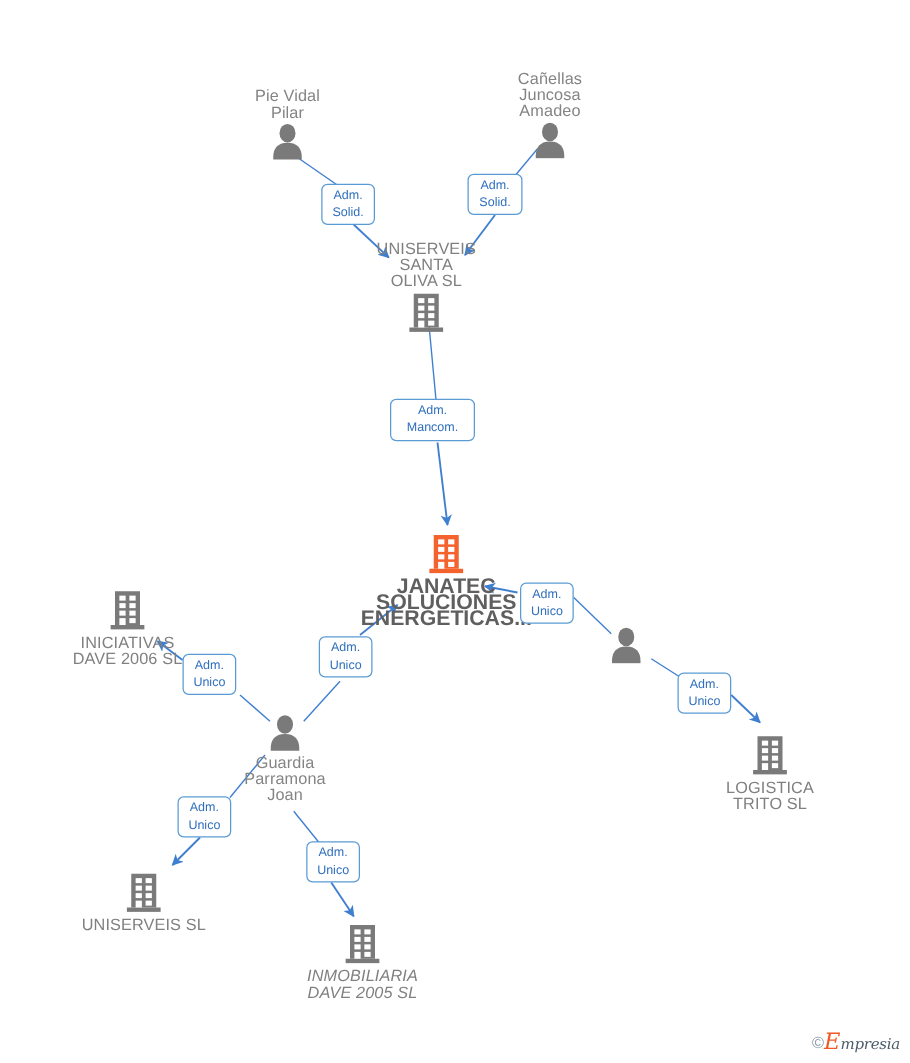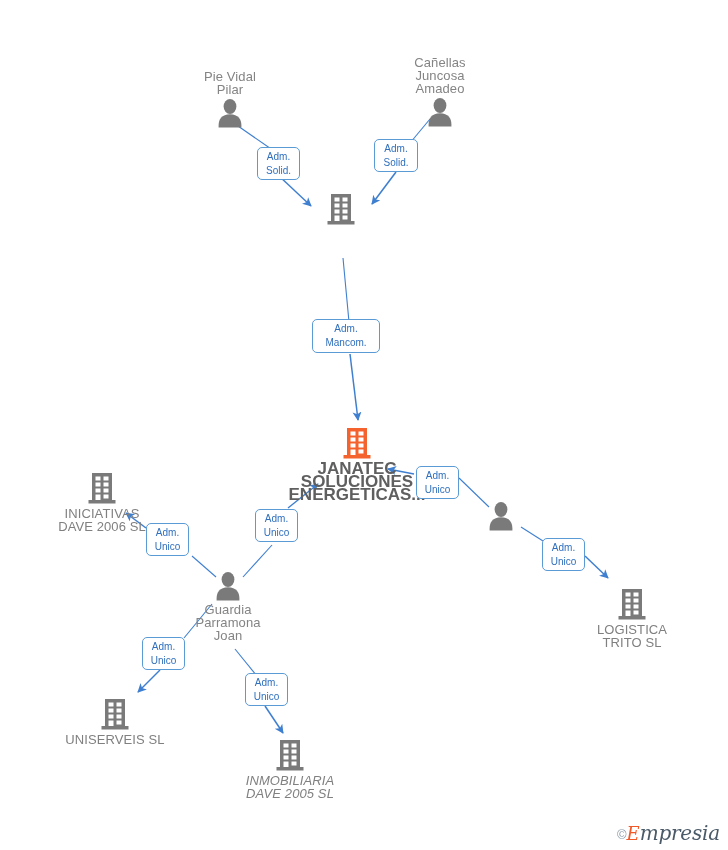--- a/index.html
+++ b/index.html
@@ -91,21 +91,21 @@
   #watermark .brand-e {
     color: #f05a28;
     font-family: "DejaVu Serif", serif;
     font-style: italic;
     font-size: 18px;
   }
   #watermark .brand-rest {
     color: #4a5a68;
     font-family: "DejaVu Serif", serif;
     font-style: italic;
-    font-size: 20px;
+    font-size: 12px;
     letter-spacing: -0.2px;
   }
 </style>
 </head>
 <body>
 
 <div id="canvas">
 
   <svg id="edges" viewBox="0 0 728 850" width="728" height="850" xmlns="http://www.w3.org/2000/svg">
     <defs>
@@ -147,20 +147,23 @@
       <div class="node person cap-top" style="left: 440px; top: 56px;">
         <span class="caption">Cañellas
 Juncosa
 Amadeo</span>
         <span class="glyph"><svg width="28" height="30" viewBox="0 0 28 30" xmlns="http://www.w3.org/2000/svg" aria-hidden="true">
             <ellipse cx="14" cy="8.5" rx="6.4" ry="7.4" fill="#7a7a7a"></ellipse>
             <path d="M14 16.2 C5.8 16.2 2.6 21.2 2.6 27.4 L2.6 29.6 L25.4 29.6 L25.4 27.4 C25.4 21.2 22.2 16.2 14 16.2 Z" fill="#7a7a7a"></path>
           </svg></span>
       </div>
       <div class="node company cap-top" style="left: 341px; top: 192px;">
+        <span class="caption">UNISERVEIS
+SANTA
+OLIVA SL</span>
         <span class="glyph"><svg width="30" height="34" viewBox="0 0 30 34" xmlns="http://www.w3.org/2000/svg" aria-hidden="true">
             <rect x="5" y="2" width="20" height="27" fill="#7a7a7a"></rect>
             <rect x="1.5" y="29" width="27" height="3.5" fill="#7a7a7a"></rect>
             <rect x="8.5" y="5.5" width="5" height="4" fill="#ffffff"></rect>
             <rect x="16.5" y="5.5" width="5" height="4" fill="#ffffff"></rect>
             <rect x="8.5" y="11.5" width="5" height="4" fill="#ffffff"></rect>
             <rect x="16.5" y="11.5" width="5" height="4" fill="#ffffff"></rect>
             <rect x="8.5" y="17.5" width="5" height="4" fill="#ffffff"></rect>
             <rect x="16.5" y="17.5" width="5" height="4" fill="#ffffff"></rect>
             <rect x="8.5" y="23.5" width="5" height="5.5" fill="#ffffff"></rect>
@@ -239,21 +242,21 @@
           </svg></span>
         <span class="caption">INMOBILIARIA
 DAVE 2005 SL</span>
       </div>
       <div class="node person" style="left: 501px; top: 501px;">
         <span class="glyph"><svg width="28" height="30" viewBox="0 0 28 30" xmlns="http://www.w3.org/2000/svg" aria-hidden="true">
             <ellipse cx="14" cy="8.5" rx="6.4" ry="7.4" fill="#7a7a7a"></ellipse>
             <path d="M14 16.2 C5.8 16.2 2.6 21.2 2.6 27.4 L2.6 29.6 L25.4 29.6 L25.4 27.4 C25.4 21.2 22.2 16.2 14 16.2 Z" fill="#7a7a7a"></path>
           </svg></span>
       </div>
-      <div class="node company" style="left: 632px; top: 587px;">
+      <div class="node company" style="left: 616px; top: 587px;">
         <span class="glyph"><svg width="30" height="34" viewBox="0 0 30 34" xmlns="http://www.w3.org/2000/svg" aria-hidden="true">
             <rect x="5" y="2" width="20" height="27" fill="#7a7a7a"></rect>
             <rect x="1.5" y="29" width="27" height="3.5" fill="#7a7a7a"></rect>
             <rect x="8.5" y="5.5" width="5" height="4" fill="#ffffff"></rect>
             <rect x="16.5" y="5.5" width="5" height="4" fill="#ffffff"></rect>
             <rect x="8.5" y="11.5" width="5" height="4" fill="#ffffff"></rect>
             <rect x="16.5" y="11.5" width="5" height="4" fill="#ffffff"></rect>
             <rect x="8.5" y="17.5" width="5" height="4" fill="#ffffff"></rect>
             <rect x="16.5" y="17.5" width="5" height="4" fill="#ffffff"></rect>
             <rect x="8.5" y="23.5" width="5" height="5.5" fill="#ffffff"></rect>

